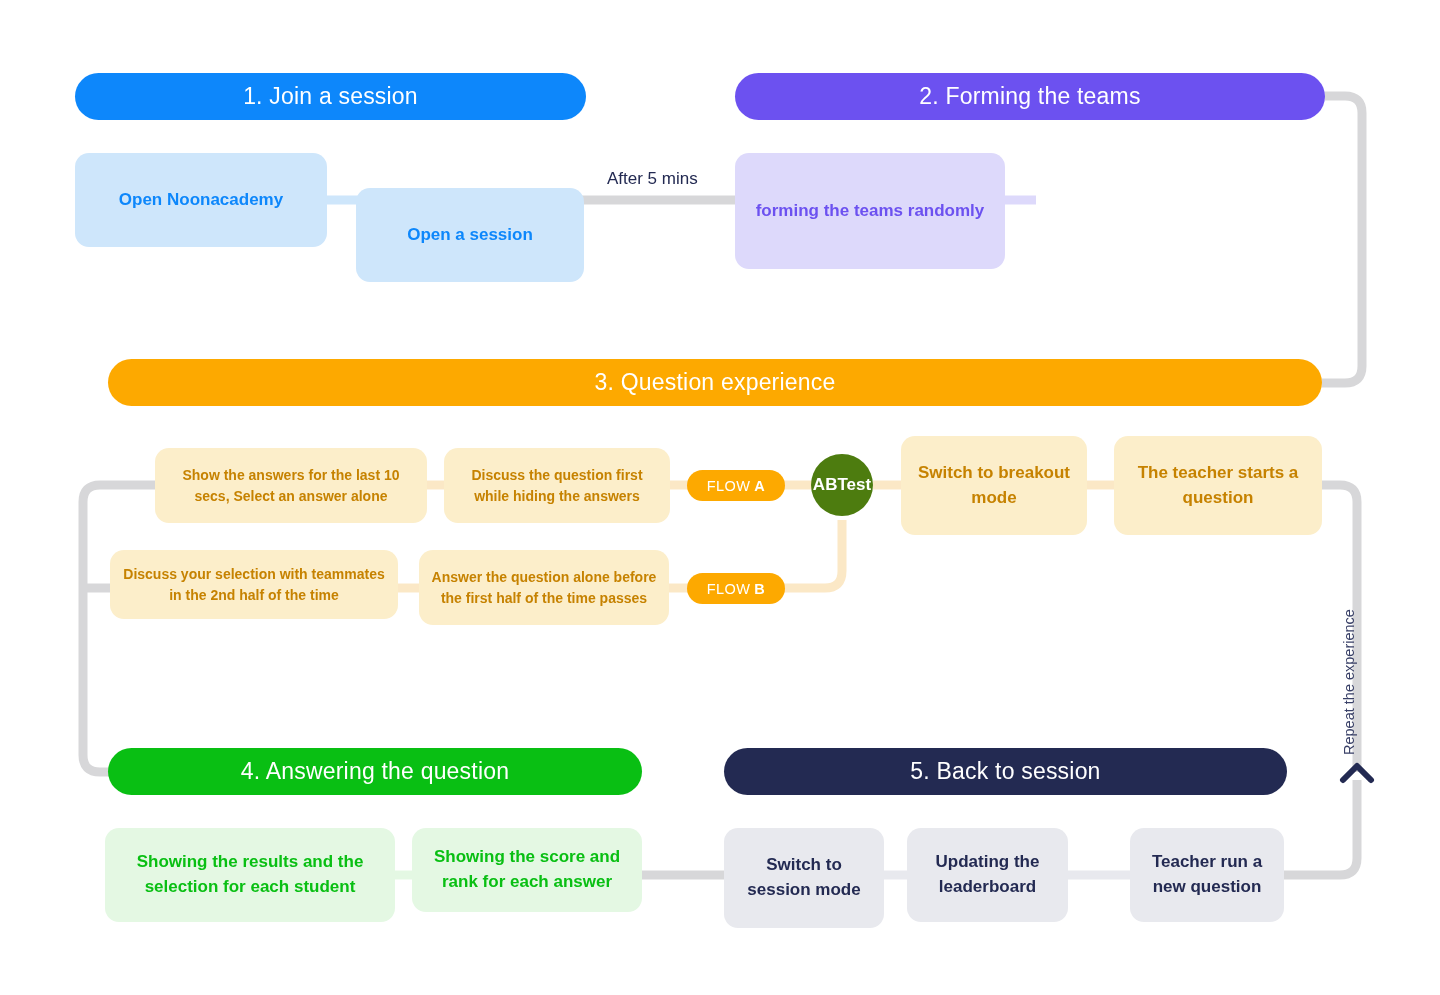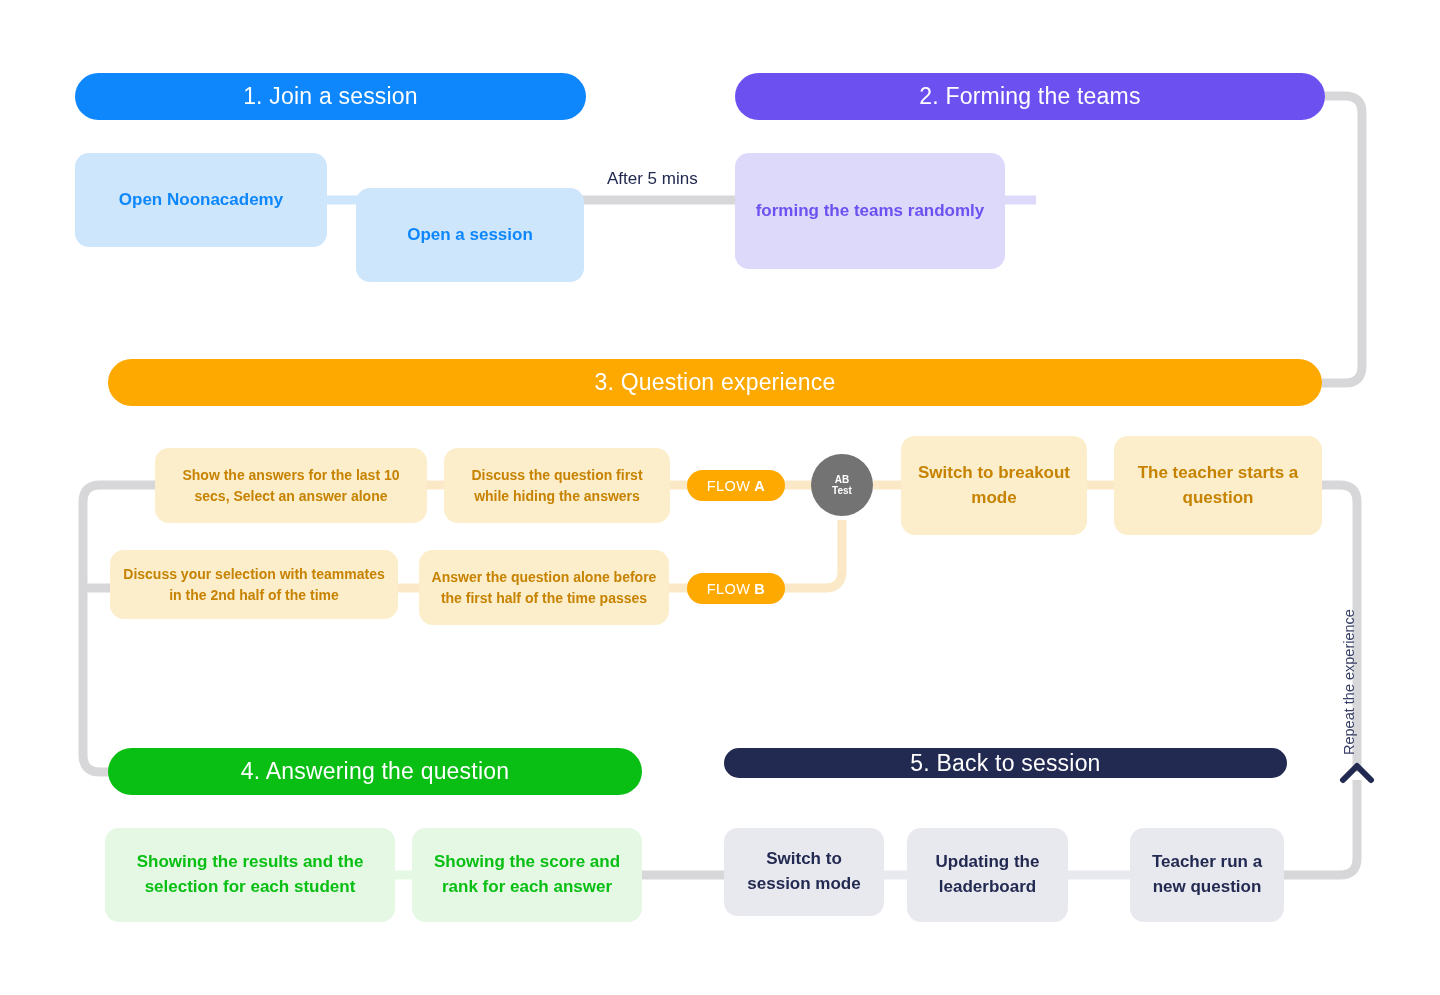--- a/index.html
+++ b/index.html
@@ -50,24 +50,24 @@
     font-size:14.5px;
     font-weight:normal;
     letter-spacing:.4px;
   }
   .pill b{font-weight:bold;margin-left:4px;}
 
   
   .abtest{
     position:absolute;
     width:62px;height:62px;border-radius:50%;
-    background:#737373;color:#ffffff;
-    display:flex;flex-direction:column;
+    background:#4d7c0f;color:#ffffff;
+    display:flex;flex-direction:row;
     align-items:center;justify-content:center;
-    font-size:10px;font-weight:bold;line-height:1.15;
+    font-size:17px;font-weight:bold;line-height:1.15;
   }
 
   
   .edge-label{
     position:absolute;
     color:#232a52;
     font-size:17px;
     white-space:nowrap;
   }
   .vlabel{
@@ -184,28 +184,28 @@
   <div class="vlabel" style="left:1341px;top:755px;">
     <span>Repeat the experience</span>
   </div>
 
   <div class="hdr" style="left:108px;top:748px;width:534px;height:47px;background:#09bf13;">
     <span>4. Answering the question</span>
   </div>
   <div class="node big" style="left:105px;top:828px;width:290px;height:94px;background:#e4f8e3;color:#09bf13;">
     <span>Showing the results and the selection for each student</span>
   </div>
-  <div class="node big" style="left:412px;top:828px;width:230px;height:94px;background:#e4f8e3;color:#09bf13;justify-content:flex-end;">
+  <div class="node big" style="left:412px;top:828px;width:230px;height:84px;background:#e4f8e3;color:#09bf13;justify-content:flex-end;">
     <span>Showing the score and rank for each answer</span>
   </div>
 
-  <div class="hdr" style="left:724px;top:748px;width:563px;height:30px;background:#232a52;">
+  <div class="hdr" style="left:724px;top:748px;width:563px;height:47px;background:#232a52;">
     <span>5. Back to session</span>
   </div>
-  <div class="node big" style="left:724px;top:828px;width:160px;height:88px;background:#e8e9ee;color:#232a52;">
+  <div class="node big" style="left:724px;top:828px;width:160px;height:100px;background:#e8e9ee;color:#232a52;">
     <span>Switch to session mode</span>
   </div>
   <div class="node big" style="left:1130px;top:828px;width:154px;height:94px;background:#e8e9ee;color:#232a52;">
     <span>Teacher run a new question</span>
   </div>
   <div class="node big" style="left:907px;top:828px;width:161px;height:94px;background:#e8e9ee;color:#232a52;">
     <span>Updating the leaderboard</span>
   </div>
 
 </div>

